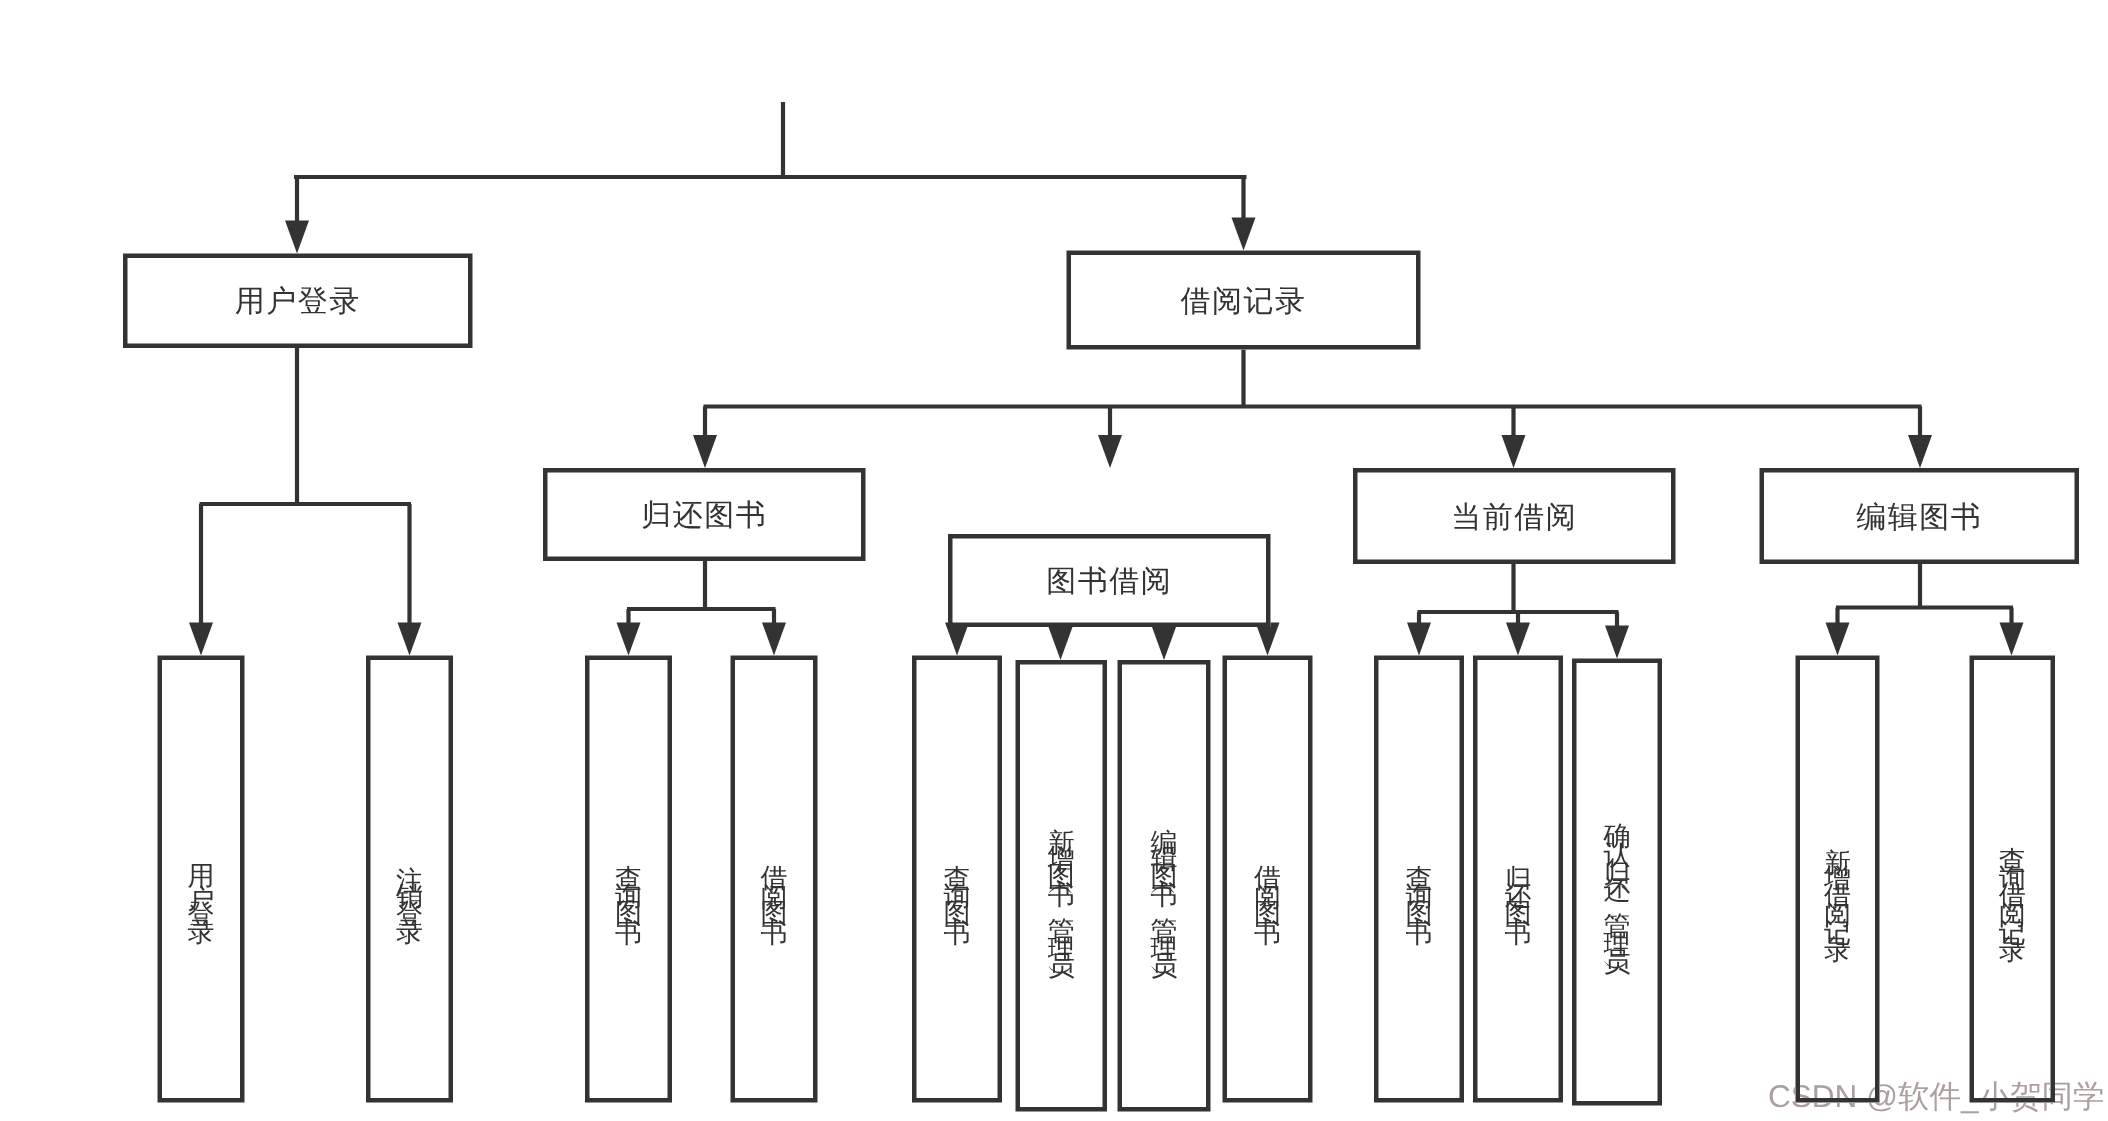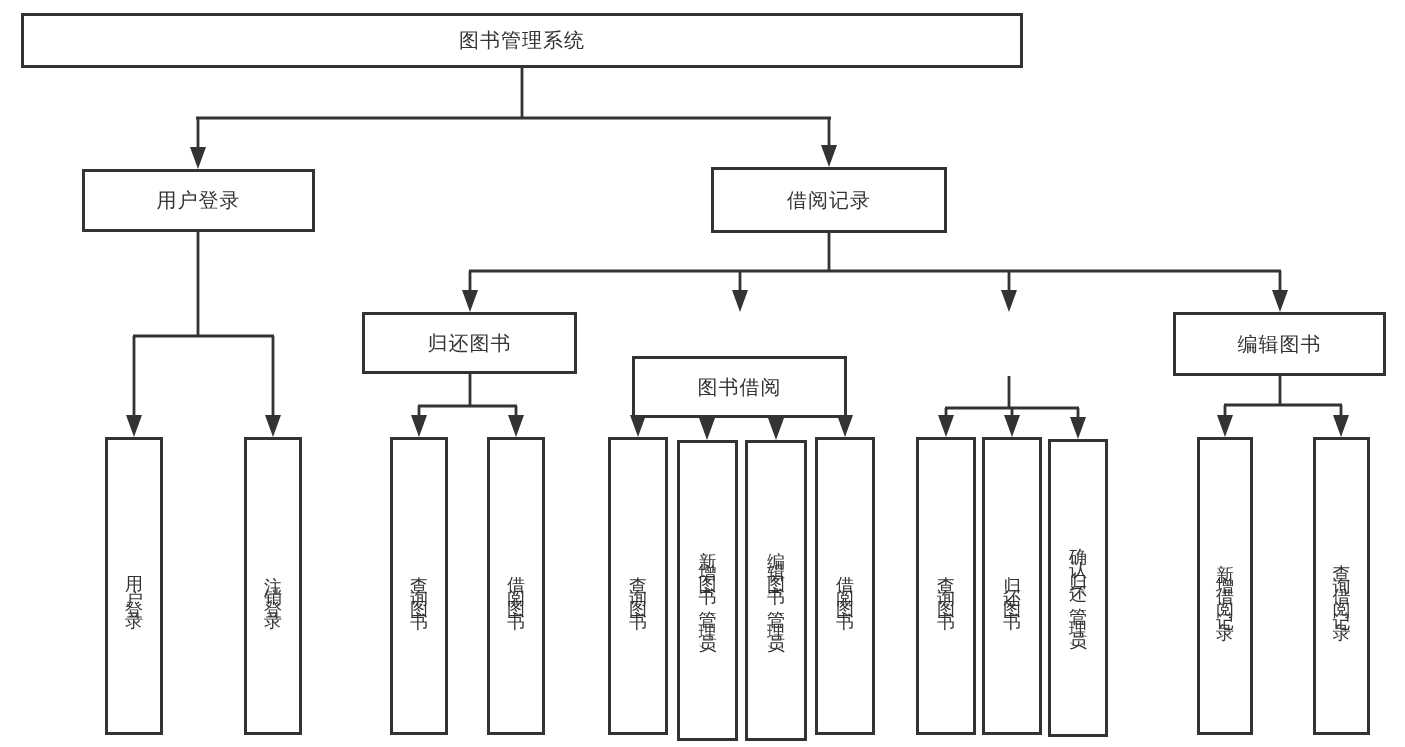--- a/index.html
+++ b/index.html
@@ -127,37 +127,37 @@
     <g>
       <line x1="1280" y1="376" x2="1280" y2="405"></line>
       <line x1="1224" y1="405" x2="1342" y2="405"></line>
       <line x1="1225" y1="405" x2="1225" y2="417"></line>
       <polygon points="1217,415 1233,415 1225,437"></polygon>
       <line x1="1341" y1="405" x2="1341" y2="417"></line>
       <polygon points="1333,415 1349,415 1341,437"></polygon>
     </g>
   </svg>
 
-  <div class="node" style="left:21px; top:13px; width:1002px; height:55px;">
-    <span class="hlabel">图书管理系统</span>
-  </div>
 
   <div class="node" style="left:82px; top:169px; width:233px; height:63px;">
     <span class="hlabel">用户登录</span>
   </div>
   <div class="node" style="left:711px; top:167px; width:236px; height:66px;">
     <span class="hlabel">借阅记录</span>
   </div>
 
   <div class="node" style="left:362px; top:312px; width:215px; height:62px;">
     <span class="hlabel">归还图书</span>
   </div>
   <div class="node" style="left:632px; top:312px; width:215px; height:62px;margin-top:44px;">
     <span class="hlabel">图书借阅</span>
   </div>
+  <div class="node" style="left:902px; top:312px; width:215px; height:64px;">
+    <span class="hlabel">当前借阅</span>
+  </div>
   <div class="node" style="left:1173px; top:312px; width:213px; height:64px;">
     <span class="hlabel">编辑图书</span>
   </div>
 
   <div class="node" style="left:105px; top:437px; width:58px; height:298px;">
     <span class="vlabel">用户登录</span>
   </div>
   <div class="node" style="left:244px; top:437px; width:58px; height:298px;">
     <span class="vlabel">注销登录</span>
   </div>
@@ -192,14 +192,15 @@
     <span class="vlabel">确认归还（管理员）</span>
   </div>
 
   <div class="node" style="left:1197px; top:437px; width:56px; height:298px;">
     <span class="vlabel">新增借阅记录</span>
   </div>
   <div class="node" style="left:1313px; top:437px; width:57px; height:298px;">
     <span class="vlabel">查询借阅记录</span>
   </div>
 
+  <div class="watermark">CSDN @软件_小贺同学</div>
 
 </div>
 
 </body></html>

